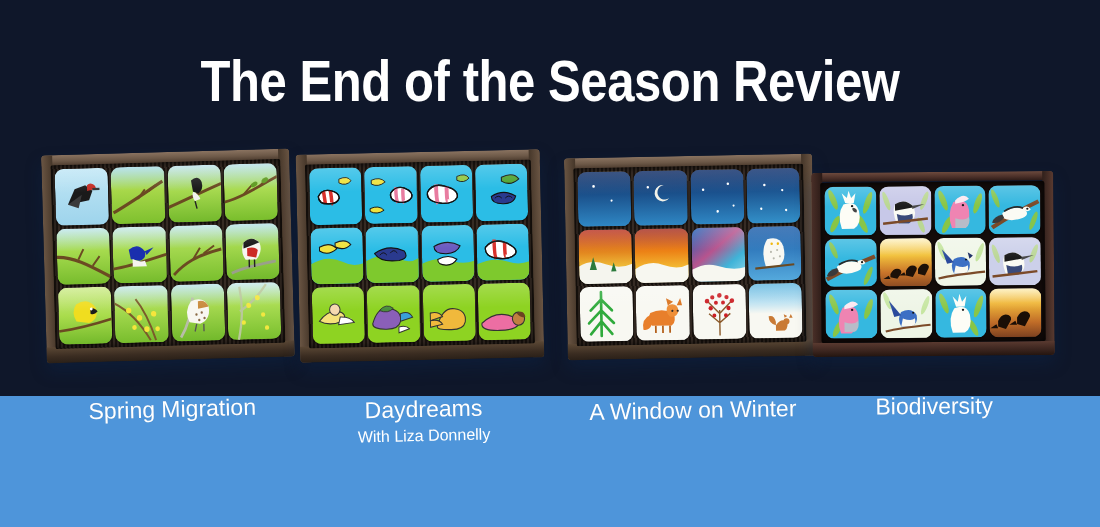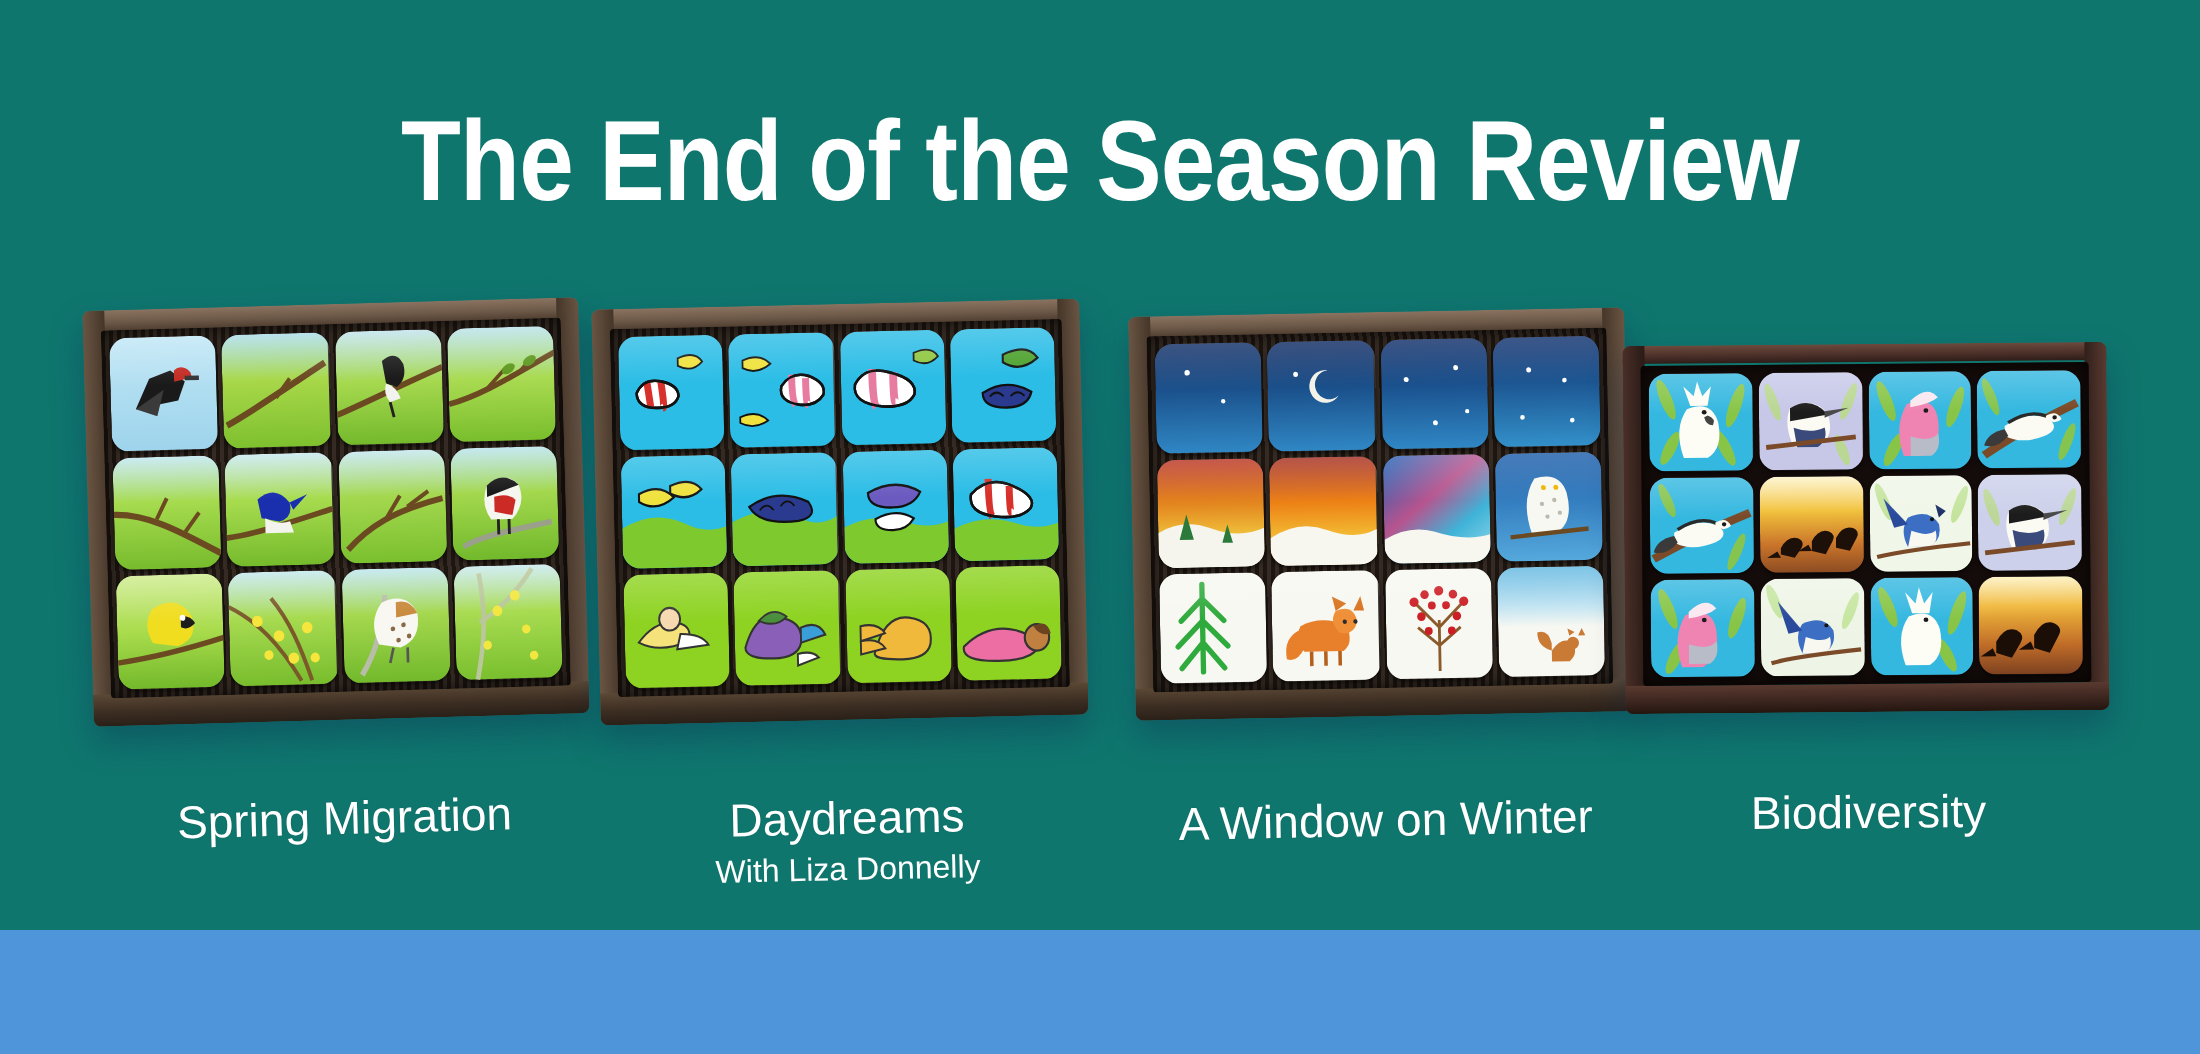--- a/index.html
+++ b/index.html
@@ -9,22 +9,22 @@
   body {
     width: 1100px;
     height: 527px;
     overflow: hidden;
     background: #4e95da;
     font-family: "Liberation Sans", sans-serif;
   }
   #stage {
     position: relative;
     width: 1100px;
-    height: 465px;
-    background: #0f766e;
+    height: 396px;
+    background: #0f172a;
   }
 
   
   #page-title {
     position: absolute;
     left: 0;
     top: 52px;
     width: 1100px;
     text-align: center;
     color: #ffffff;

